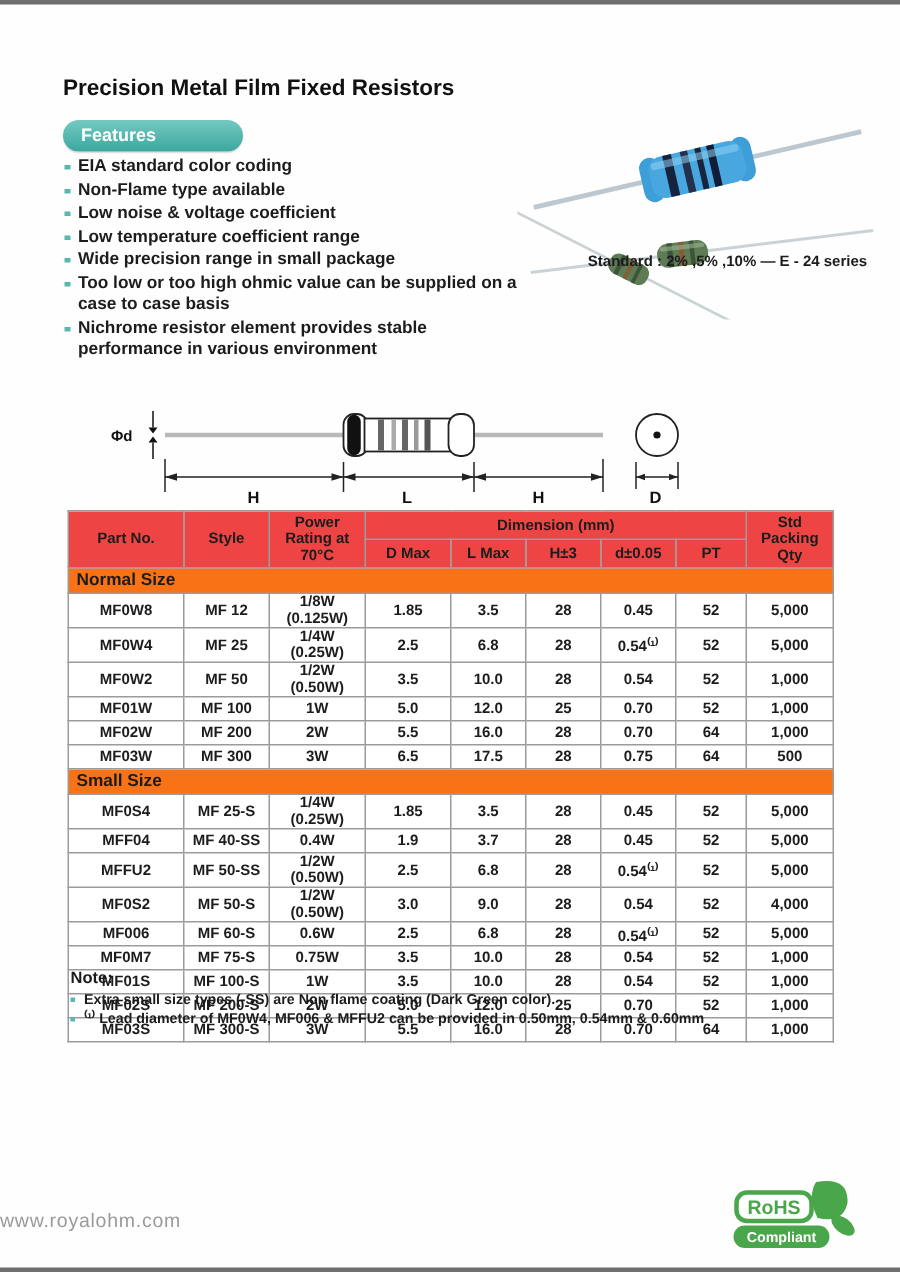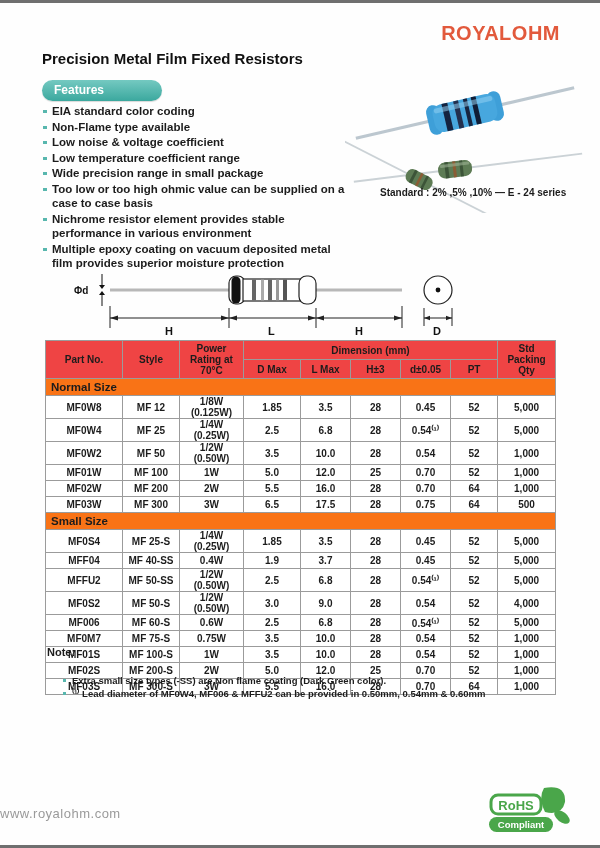--- a/index.html
+++ b/index.html
@@ -18,65 +18,63 @@
         background:linear-gradient(#74c9c1,#3ba89e);box-shadow:0 1px 1px rgba(0,0,0,0.15);}
 
   .features-list{position:absolute;top:104px;left:42px;width:308px;margin:0;padding:0;list-style:none;}
   .features-list li{position:relative;padding-left:10px;font-size:11.5px;font-weight:bold;
         line-height:14.5px;margin-bottom:1px;}
   .features-list li::before{content:"";position:absolute;left:1px;top:6px;width:4px;height:3px;
         background:#58b7ae;}
 
   .photo{position:absolute;top:68px;left:345px;width:245px;height:145px;}
 
-  .standard{position:absolute;top:186px;left:380px;width:210px;font-size:10px;font-weight:bold;
-        text-align:left;line-height:13px;}
+  .standard{position:absolute;top:168px;left:380px;width:210px;font-size:10px;font-weight:bold;
+        text-align:center;line-height:13px;}
   .standard .std2{padding-right:12px;}
 
   .diagram{position:absolute;top:260px;left:72px;}
 
   .spec-table{position:absolute;top:340px;left:45px;width:510px;border-collapse:collapse;
         table-layout:fixed;font-size:10px;}
   .spec-table th,.spec-table td{border:1px solid #9b9b9b;padding:0 2px;text-align:center;
         vertical-align:middle;}
   .spec-table thead th{background:#ef4444;font-weight:bold;height:18px;line-height:11px;}
   .spec-table td{height:15px;font-weight:bold;background:#fff;}
   .spec-table .section-row td{background:#f97316;text-align:left;font-size:11.5px;
         padding-left:5px;height:16px;}
   .spec-table{border:1.5px solid #7e7e7e;}
 
   .note-block{position:absolute;top:646px;left:47px;width:480px;}
   .note-heading{font-size:11px;font-weight:bold;margin:0 0 2px 0;}
-  .note-list{margin:16px;padding:0;list-style:none;}
+  .note-list{margin:0;padding:0;list-style:none;}
   .note-list li{position:relative;padding-left:9px;font-size:9.5px;font-weight:bold;line-height:13px;}
   .note-list li::before{content:"";position:absolute;left:0;top:5px;width:3px;height:3px;background:#58b7ae;}
 
   .footer-url{position:absolute;top:806px;left:0;width:600px;
         color:#9a9a9a;font-size:13px;letter-spacing:0.5px;}
   .rohs{position:absolute;top:786px;right:28px;width:84px;height:52px;}
 </style>
 </head>
 <body>
 
 <div class="page">
   <div class="edgebar top"></div>
 
-  <div class="logo">ROYALOHM</div>
   <h1 class="title">Precision Metal Film Fixed Resistors</h1>
 
   <div class="features-pill">Features</div>
   <ul class="features-list" id="features-list">
       <li>EIA standard color coding</li>
       <li>Non-Flame type available</li>
       <li>Low noise &amp; voltage coefficient</li>
       <li>Low temperature coefficient range</li>
       <li>Wide precision range in small package</li>
       <li>Too low or too high ohmic value can be supplied on a case to case basis</li>
       <li>Nichrome resistor element  provides stable performance in various environment</li>
-      <li>Multiple epoxy coating on vacuum deposited metal film provides superior moisture protection</li>
     </ul>
 
   <div class="photo">
     <svg width="245" height="145" viewBox="0 0 245 145">
 
       <g transform="rotate(-13 120 45)">
         <line x1="8" y1="45" x2="232" y2="45" stroke="#bcc7cf" stroke-width="3.2"></line>
         <rect x="82" y="30" width="14" height="30" rx="7" fill="#3e9fd8"></rect>
         <rect x="144" y="30" width="14" height="30" rx="7" fill="#3e9fd8"></rect>
         <rect x="88" y="31" width="64" height="28" rx="9" fill="#47a7de"></rect>

